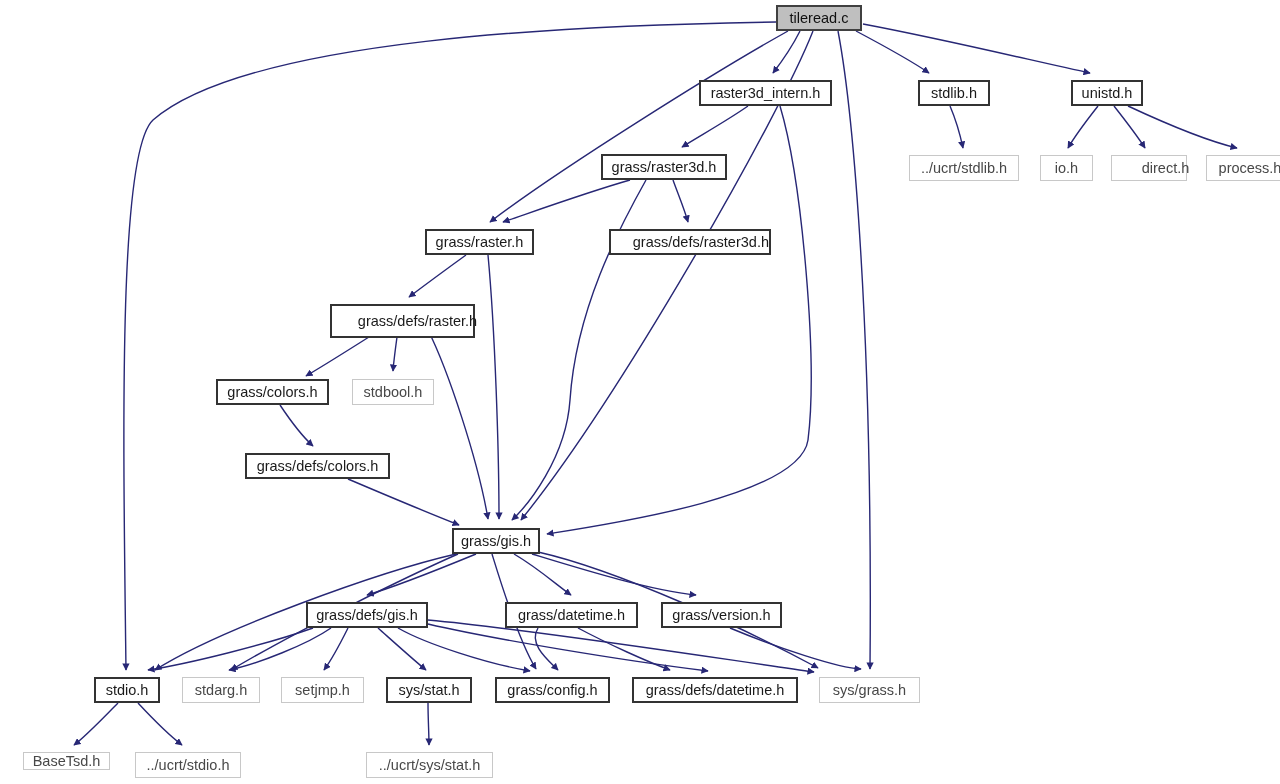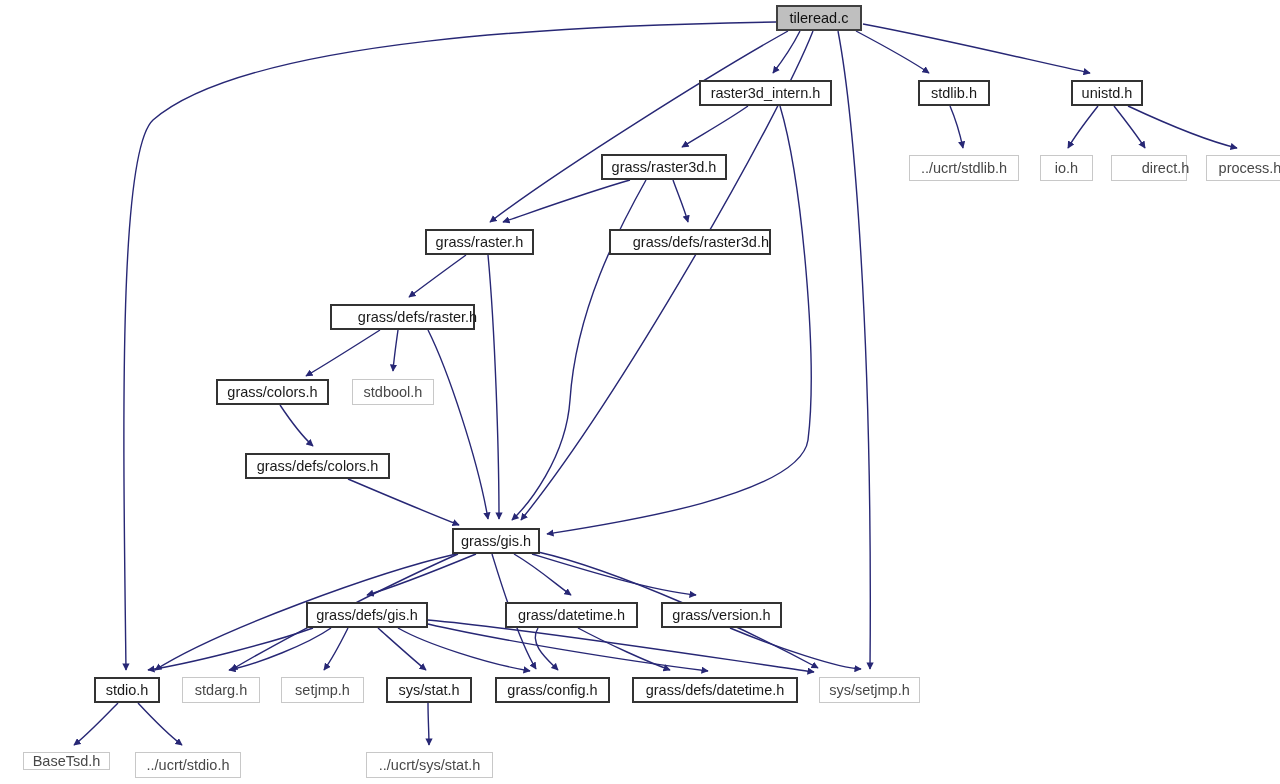--- a/index.html
+++ b/index.html
@@ -133,21 +133,21 @@
       </div>
       <div class="node" style="left: 583px; top: 154px; width: 126px; height: 26px;">
         <span>grass/raster3d.h</span>
       </div>
       <div class="node" style="left: 591px; top: 229px; width: 162px; height: 26px; justify-content: flex-end;">
         <span>grass/defs/raster3d.h</span>
       </div>
       <div class="node" style="left: 407px; top: 229px; width: 109px; height: 26px;">
         <span>grass/raster.h</span>
       </div>
-      <div class="node" style="left: 312px; top: 304px; width: 145px; height: 26px; padding-left: 30px;">
+      <div class="node" style="left: 312px; top: 304px; width: 145px; height: 34px; padding-left: 30px;">
         <span>grass/defs/raster.h</span>
       </div>
       <div class="node" style="left: 198px; top: 379px; width: 113px; height: 26px;">
         <span>grass/colors.h</span>
       </div>
       <div class="node dim" style="left: 334px; top: 379px; width: 82px; height: 26px;">
         <span>stdbool.h</span>
       </div>
       <div class="node" style="left: 227px; top: 453px; width: 145px; height: 26px;">
         <span>grass/defs/colors.h</span>
@@ -176,21 +176,21 @@
       <div class="node" style="left: 368px; top: 677px; width: 86px; height: 26px;">
         <span>sys/stat.h</span>
       </div>
       <div class="node" style="left: 477px; top: 677px; width: 115px; height: 26px; align-items: center;">
         <span>grass/config.h</span>
       </div>
       <div class="node" style="left: 614px; top: 677px; width: 166px; height: 26px;">
         <span>grass/defs/datetime.h</span>
       </div>
       <div class="node dim" style="left: 801px; top: 677px; width: 101px; height: 26px;">
-        <span>sys/setjmp.h</span>
+        <span>sys/grass.h</span>
       </div>
       <div class="node dim" style="left: 5px; top: 752px; width: 87px; height: 18px;">
         <span>BaseTsd.h</span>
       </div>
       <div class="node dim" style="left: 117px; top: 752px; width: 106px; height: 26px;">
         <span>../ucrt/stdio.h</span>
       </div>
       <div class="node dim" style="left: 348px; top: 752px; width: 127px; height: 26px;">
         <span>../ucrt/sys/stat.h</span>
       </div>

